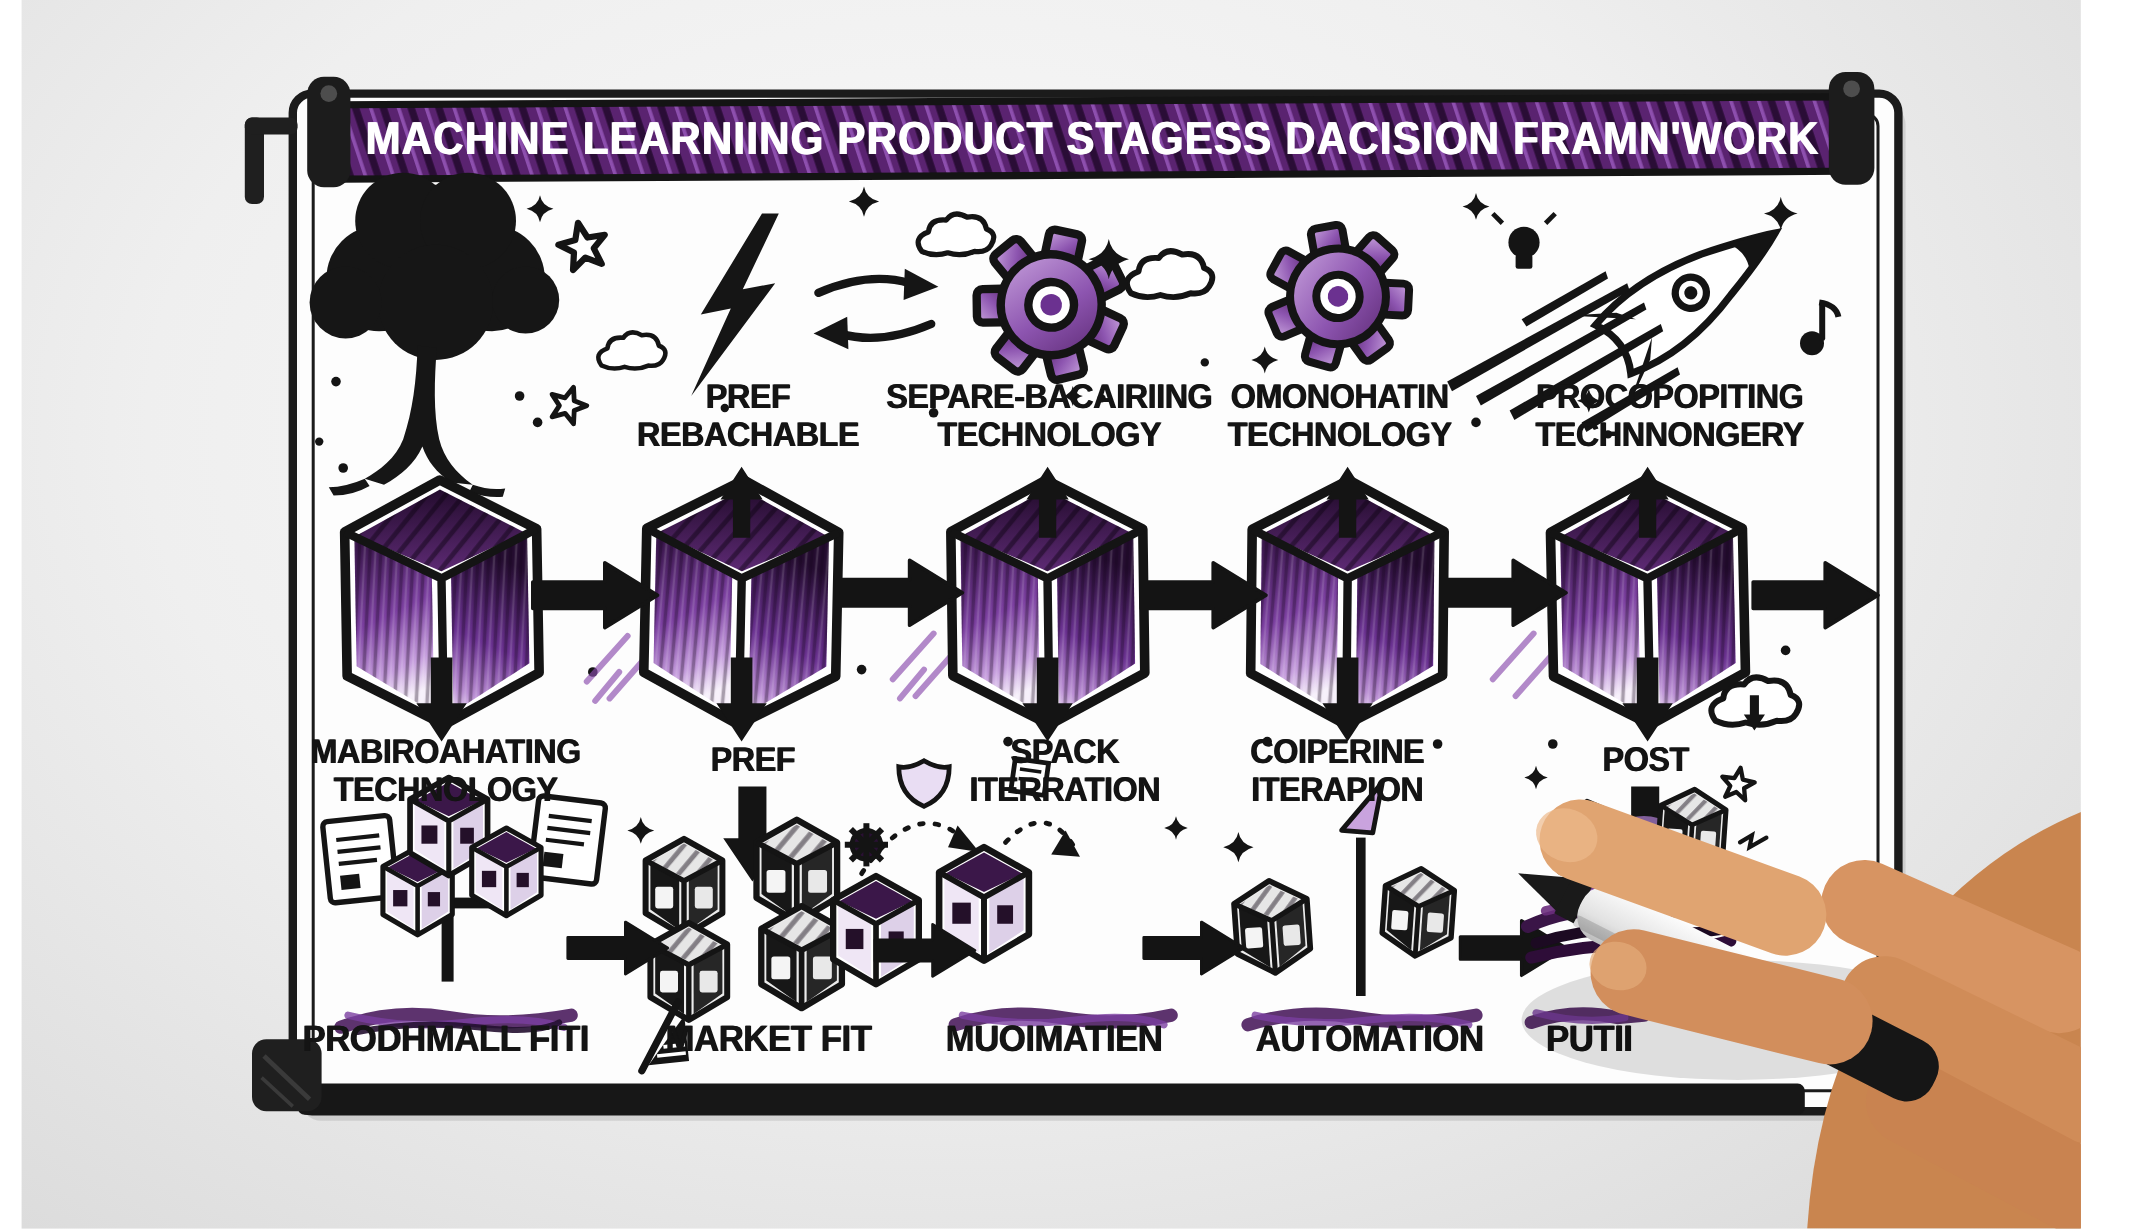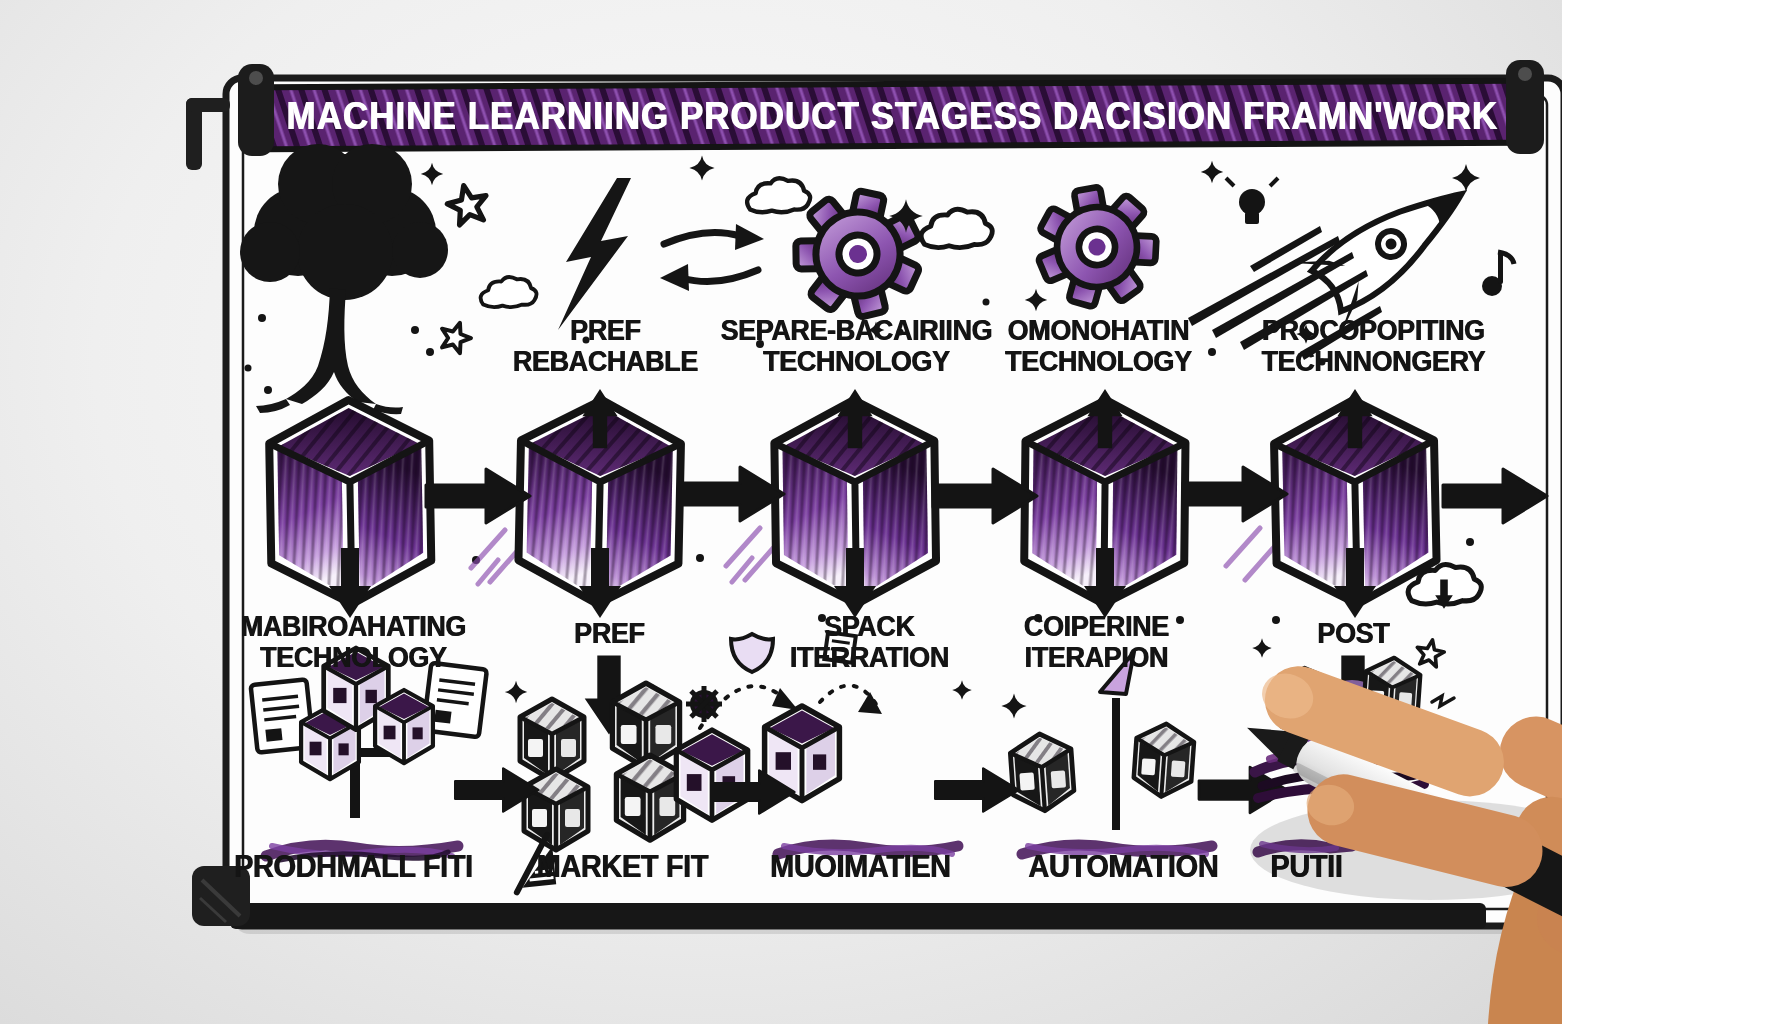--- a/index.html
+++ b/index.html
@@ -1,19 +1,20 @@
 <!DOCTYPE html>
 <html><head>
 <meta charset="utf-8">
 <style>
   html,body{margin:0;padding:0;}
   .stage{
-    position:relative;width:1562px;height:1024px;overflow:hidden;
+    position:relative;width:1716px;height:1024px;overflow:hidden;
     background:radial-gradient(ellipse at 45% 35%, #fafafa 0%, #efefef 50%, #d8d8d8 100%);
     font-family:"Liberation Sans",sans-serif;
+    margin-left:18px;
   }
   svg{position:absolute;left:0;top:0;}
   .art{z-index:1;}
   .handlayer{z-index:3;}
   .lbl{
     position:absolute;z-index:2;transform:translateX(-50%) scaleY(1.06);
     text-align:center;font-weight:bold;color:#141414;line-height:1.12;
     letter-spacing:-0.4px;white-space:nowrap;
     text-shadow:0.8px 0 0 #141414;
   }

